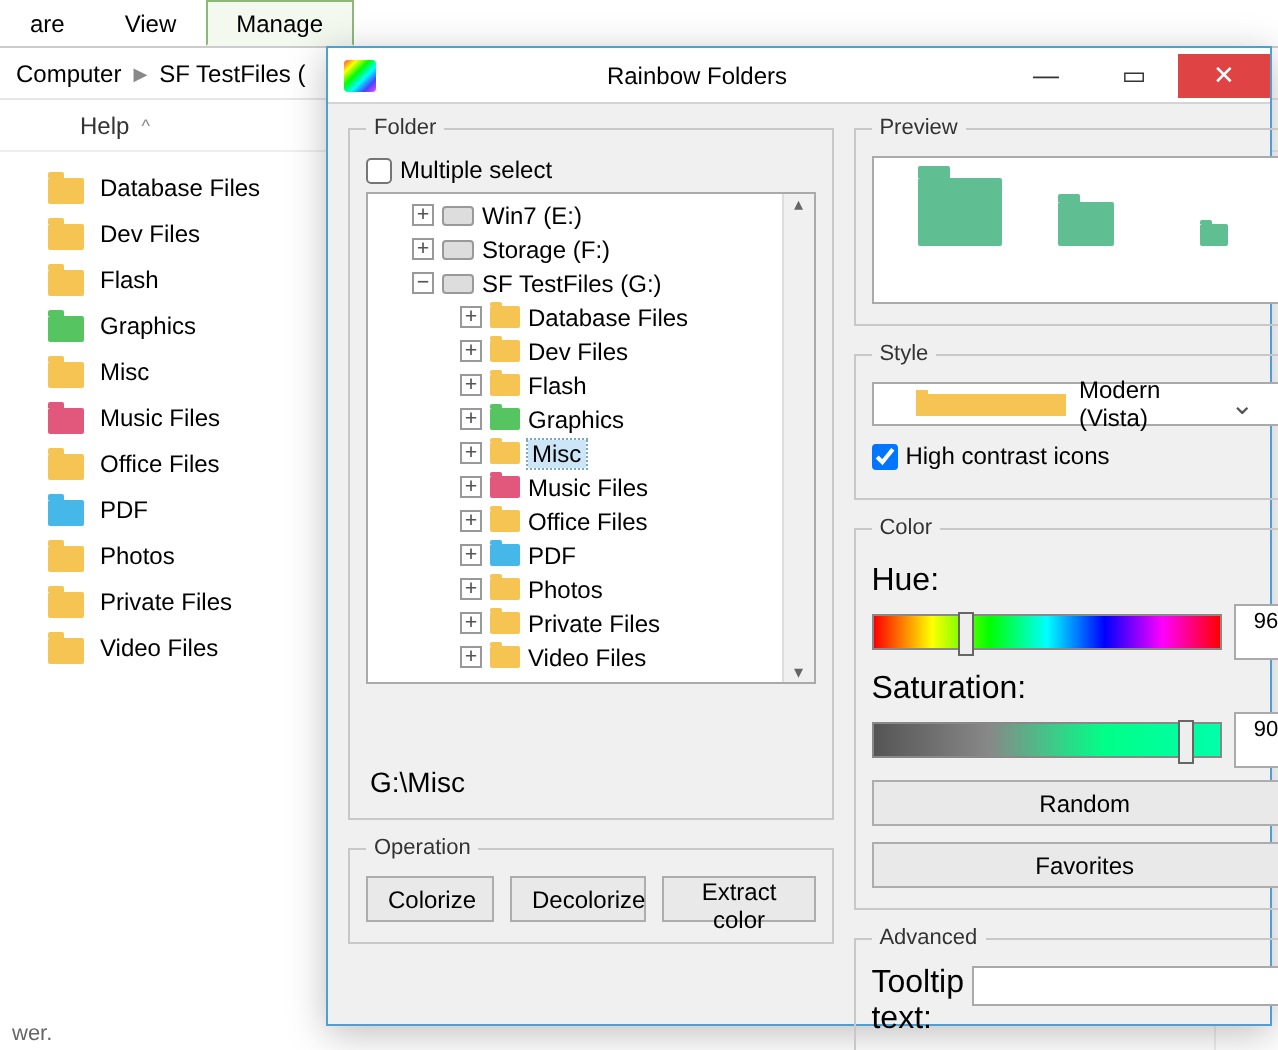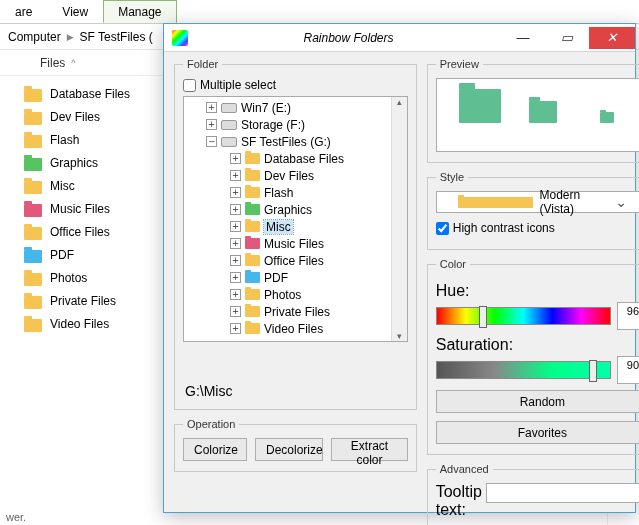--- a/index.html
+++ b/index.html
@@ -17,21 +17,21 @@
 .filelist { padding: 6px 0 0 18px; }
 .frow { display: flex; align-items: center; height: 23px; padding-left: 6px; }
 .ficon { width: 18px; height: 16px; margin-right: 8px; display: inline-block; position: relative; }
 .folder { width: 18px; height: 13px; border-radius: 1px; position: absolute; bottom: 0; }
 .folder::before { content:""; position:absolute; top:-3px; left:0; width:8px; height:3px; border-radius:1px 1px 0 0; background: inherit; }
 .below { position:absolute; left:0; bottom:0; padding:2px 6px; font-size:11px; color:#666;}
 .rcol { position:absolute; right:0; top:50px; bottom:0; width:32px; border-left:1px solid #eee; padding-top:6px; font-size:11px; color:#666; text-align:center;}
 
 
 .dlg { position: absolute; left: 163px; top: 23px; width: 473px; height: 490px; background: #f0f0f0; border: 1px solid #4fa0d0; box-shadow: 0 4px 18px rgba(0,0,0,.25); }
-.titlebar { height: 28px; background: #fff; display: flex; align-items: center; border-bottom: 1px solid #d4d4d4; font-style: italic;}
+.titlebar { height: 28px; background: #fff; display: flex; align-items: center; border-bottom: 1px solid #d4d4d4;}
 .appicon { width: 16px; height: 16px; margin: 0 8px; background: linear-gradient(135deg,#f44,#ff0,#0f0,#0ff,#44f,#f4f); border-radius:2px;}
 .title { flex: 1; text-align: center; font-size: 12px; }
 .winbtns { display: flex; }
 .winbtn { width: 44px; height: 22px; display:flex; align-items:center; justify-content:center; font-size:13px; color:#333; }
 .winbtn.close { background: #e04343; color: #fff; width:46px; }
 .dlgbody { padding: 6px 10px 10px 10px; display:flex; gap:10px;}
 .leftcol { width: 245px; }
 .rightcol { flex:1; }
 
 fieldset { border: 1px solid #c8c8c8; padding: 8px 8px 10px 8px; margin-bottom: 8px; }
@@ -85,21 +85,21 @@
     <div class="tab">are</div>
     <div class="tab">View</div>
     <div class="tab sel">Manage</div>
   </div>
   <div class="crumbs">
     <span>Computer</span>
     <span class="crumb-sep">▶</span>
     <span>SF TestFiles (</span>
   </div>
   <div class="namehdr">
-    <span>Files</span>
+    <span>Help</span>
     <span style="font-size:9px;color:#888;">^</span>
   </div>
   <div class="filelist" id="filelist">
       <div class="frow">
         <span class="ficon">
           <span class="folder" style="background:#f5c453"></span>
         </span>
         <span>Database Files</span>
       </div>
       <div class="frow">

